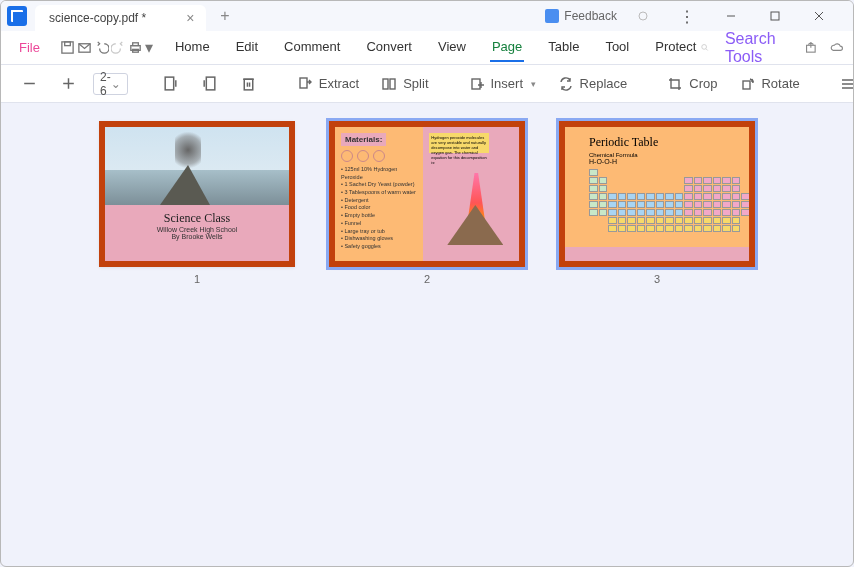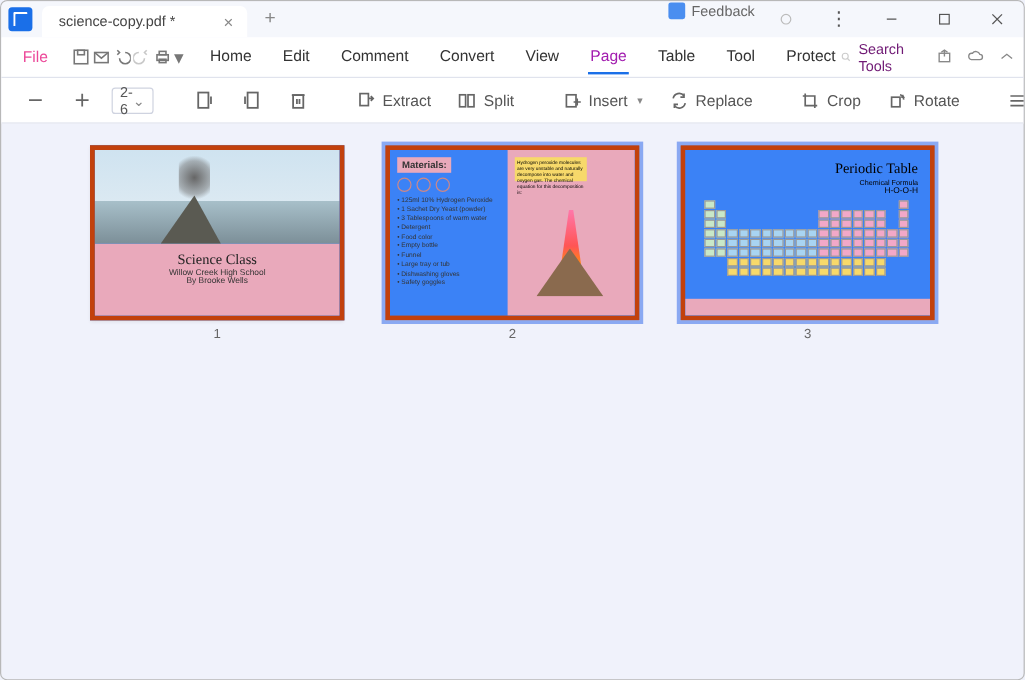--- a/index.html
+++ b/index.html
@@ -3,52 +3,52 @@
 <meta charset="utf-8">
 <style>
 *{margin:0;padding:0;box-sizing:border-box;font-family:"Segoe UI",Arial,sans-serif;-webkit-font-smoothing:antialiased}
 body{width:854px;height:567px;background:#f0f2fb;overflow:hidden;border:1px solid #b8b8b8;border-radius:6px}
 .titlebar{height:30px;background:#f5f7fc;display:flex;align-items:center;padding-left:6px}
 .app-icon{width:20px;height:20px;background:#1a6fe8;border-radius:3px;display:flex;align-items:center;justify-content:center;margin-right:8px}
 .app-icon::after{content:"";width:10px;height:10px;border:2px solid #fff;border-radius:1px;border-right:none;border-bottom:none}
 .tab{background:#fff;height:26px;padding:0 12px 0 14px;display:flex;align-items:center;border-radius:6px 6px 0 0;font-size:12px;color:#444;gap:40px;margin-top:4px}
 .tab-close{color:#888;cursor:pointer;font-size:14px}
 .tab-add{margin-left:14px;color:#888;font-size:16px;cursor:pointer}
-.titlebar-right{margin-left:auto;display:flex;align-items:flex-start;gap:8px;padding-right:4px}
+.titlebar-right{margin-left:auto;display:flex;align-items:center;gap:8px;padding-right:16px}
 .feedback{display:flex;align-items:center;gap:5px;font-size:12px;color:#666}
 .feedback-icon{width:14px;height:14px;background:#4a8ef0;border-radius:2px}
 .winbtn{width:36px;height:28px;display:flex;align-items:center;justify-content:center;color:#555;cursor:pointer}
 .winbtn svg{width:10px;height:10px}
 
 .menubar{height:34px;background:#fff;display:flex;align-items:center;padding:0 10px;border-bottom:1px solid #e0e3ed;gap:2px}
 .file-menu{font-size:13px;color:#ec4899;padding:4px 8px;cursor:pointer}
 .sep{width:1px;height:18px;background:#dde0ea;margin:0 4px}
 .qbtn{width:24px;height:24px;display:flex;align-items:center;justify-content:center;cursor:pointer;color:#777}
 .qbtn svg{width:15px;height:15px;stroke:currentColor;fill:none;stroke-width:1.4}
 .tabs-main{display:flex;gap:22px;margin-left:18px}
 .main-tab{font-size:13px;color:#333;padding:6px 2px;cursor:pointer}
-.main-tab.active{color:#a21caf;border-bottom:2px solid #1a6fe8;font-weight:500}
+.main-tab.active{color:#15803d;border-bottom:2px solid #1a6fe8;font-weight:500}
 .menubar-right{margin-left:auto;display:flex;align-items:center;gap:12px}
-.search-tools{font-size:12px;color:#701a75;display:flex;align-items:center;gap:5px}
+.search-tools{font-size:16px;color:#8b5cf6;display:flex;align-items:center;gap:15px}
 .ricn{width:18px;height:18px;display:flex;align-items:center;justify-content:center;color:#888;cursor:pointer}
 
 .toolbar{height:38px;background:#fff;display:flex;align-items:center;padding:0 14px;border-bottom:1px solid #e0e3ed;gap:10px}
 .tbtn{display:flex;align-items:center;gap:6px;padding:4px 6px;cursor:pointer;color:#555;font-size:13px}
 .tbtn svg{width:16px;height:16px;stroke:#666;fill:none;stroke-width:1.4}
 .tbtn.icon-only svg{width:17px;height:17px}
 .page-range{width:108px;height:22px;border:1px solid #cfd3e0;border-radius:3px;font-size:12px;color:#555;padding:0 6px;display:flex;align-items:center;justify-content:space-between;cursor:pointer}
 .page-range::after{content:"⌄";color:#888;font-size:12px}
 .vsep{width:1px;height:20px;background:#e0e3ed;margin:0 4px}
 .chev{font-size:9px;color:#888;margin-left:2px}
 
 .canvas{position:relative;height:calc(100% - 102px);padding:18px 0 0 0;overflow:auto}
 .pages{display:flex;gap:34px;justify-content:center}
 .page-wrap{display:flex;flex-direction:column;align-items:center;gap:6px}
 .page-wrap.sel .thumb{outline:3px solid #8aa9f2;outline-offset:0}
-.thumb{width:212px;height:146px;background:#3b82f6;border:4px solid #c2410c;box-shadow:0 1px 3px rgba(0,0,0,.08);overflow:hidden;position:relative}
+.thumb{width:196px;height:146px;background:#fdba74;border:6px solid #c2410c;box-shadow:0 1px 3px rgba(0,0,0,.08);overflow:hidden;position:relative}
 .page-num{font-size:11px;color:#666}
 
 
 .p1-img{height:78px;background:linear-gradient(180deg,#cfe3f0 0%,#dbe9f2 55%,#a7bfc9 55%,#7c8f98 100%);position:relative}
 .p1-mtn{position:absolute;bottom:0;left:55px;width:0;height:0;border-left:28px solid transparent;border-right:22px solid transparent;border-bottom:40px solid #5a5a52}
 .p1-smoke{position:absolute;left:70px;top:4px;width:26px;height:38px;background:radial-gradient(circle,#666 0%,rgba(120,120,120,.5) 60%,transparent 80%)}
 .p1-body{height:68px;background:#e9a9bb;padding:6px 10px;text-align:center}
 .p1-t1{font-size:12px;color:#222;font-family:Georgia,serif}
 .p1-t2{font-size:13px;font-weight:700;color:#222;font-family:Georgia,serif;margin-bottom:4px}
 .p1-t3,.p1-t4{font-size:7px;color:#333}
@@ -60,21 +60,21 @@
 .p2-ic{display:flex;gap:4px;margin-bottom:4px}
 .p2-ic span{width:12px;height:12px;border:1px solid #c88;border-radius:50%}
 .p2-list{font-size:5.5px;line-height:1.4;margin-top:4px}
 .p2-r{width:52%;background:#e9a9bb;position:relative}
 .p2-note{position:absolute;top:6px;left:6px;width:60px;height:20px;background:#f7d96a;font-size:4px;padding:2px}
 .p2-vol{position:absolute;bottom:8px;left:18px;width:64px;height:80px}
 .p2-lava{position:absolute;bottom:30px;left:26px;width:18px;height:50px;background:linear-gradient(180deg,#f7a 0%,#f55 60%,#f90 100%);clip-path:polygon(40% 0,60% 0,100% 100%,0 100%)}
 .p2-mt{position:absolute;bottom:8px;left:6px;width:56px;height:40px;background:#8a6a4e;clip-path:polygon(50% 0,100% 100%,0 100%)}
 
 
-.p3{padding:8px 10px 0 8px;text-align:right;position:relative;height:100%}
+.p3{padding:8px 10px 0 24px;text-align:left;position:relative;height:100%}
 .p3-t{font-family:"Comic Sans MS",cursive;font-size:12px}
 .p3-s{font-size:6px;margin-top:2px}
 .p3-f{font-size:7px;margin-bottom:4px}
 .p3-table{display:grid;grid-template-columns:repeat(18,1fr);gap:1px;width:170px;margin:2px auto}
 .p3-table div{height:7px;background:#fff;border:0.5px solid #999}
 .p3-table .g1{background:#c8e8c8}.p3-table .g2{background:#f7d96a}.p3-table .g3{background:#f2a8c8}.p3-table .g4{background:#a8d4f2}.p3-table .sp{border:none;background:transparent}
 .p3-bot{position:absolute;bottom:0;left:0;right:0;height:14px;background:#e9a9bb}
 </style>
 </head>
 <body>

